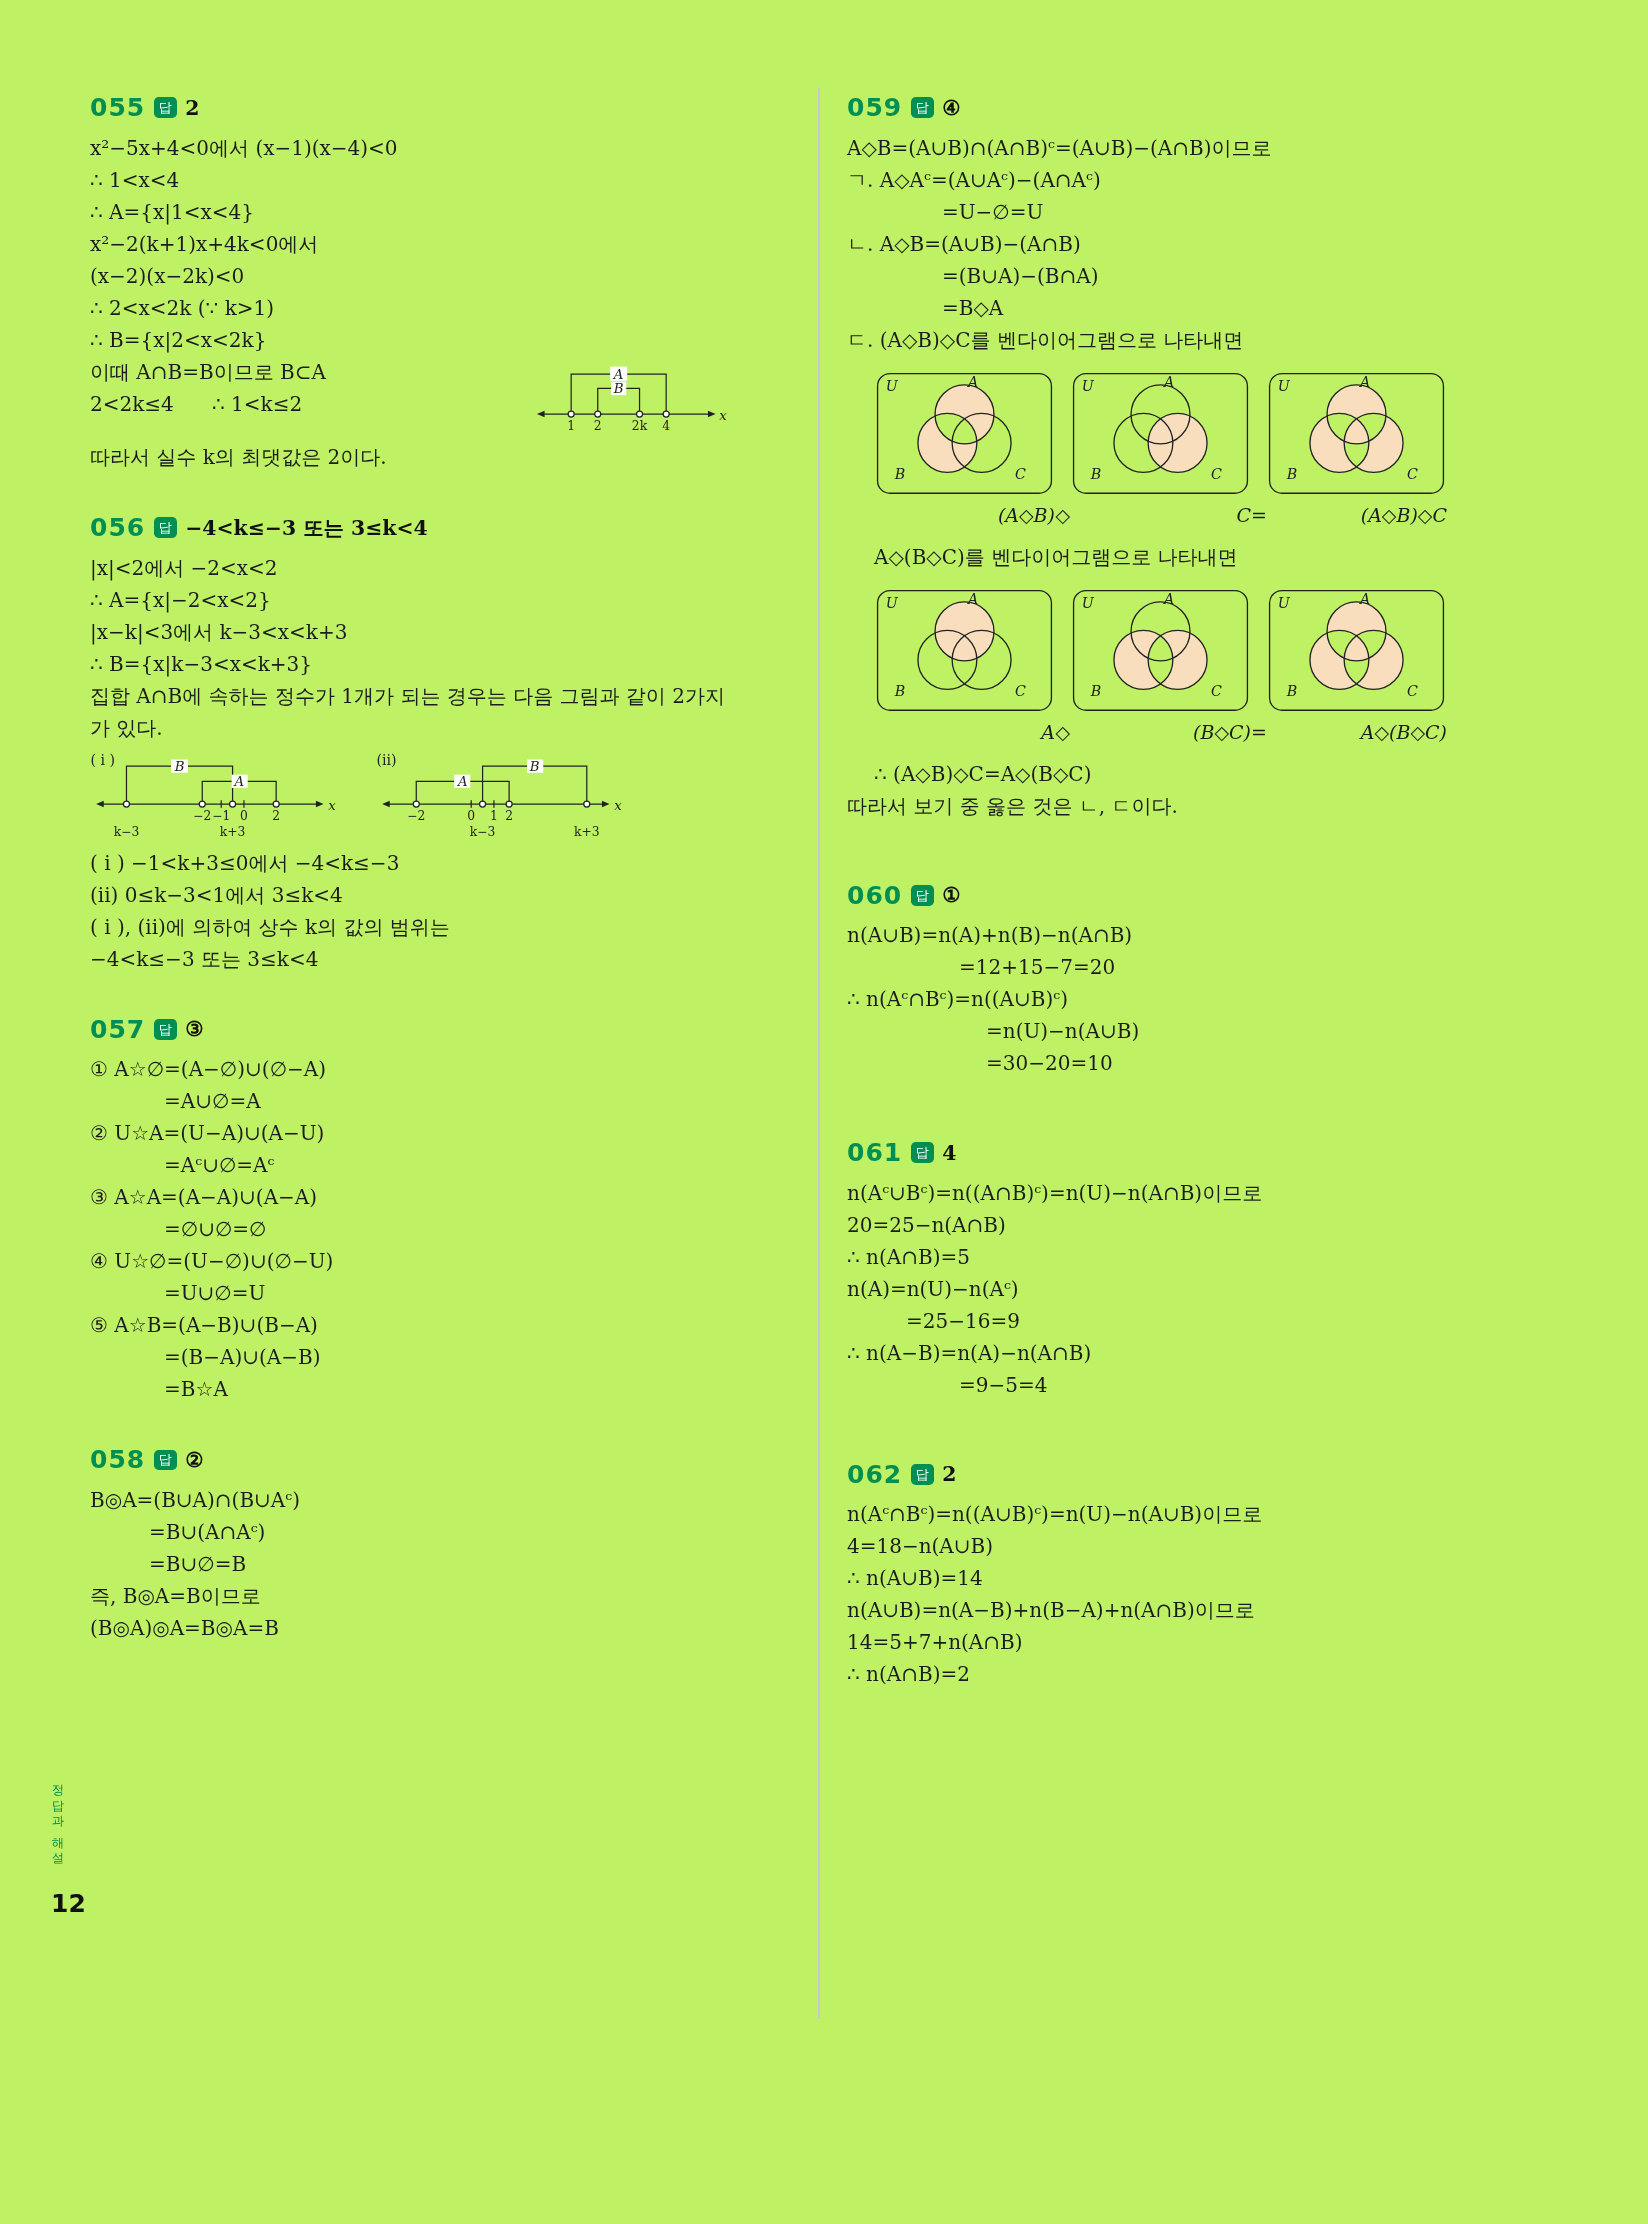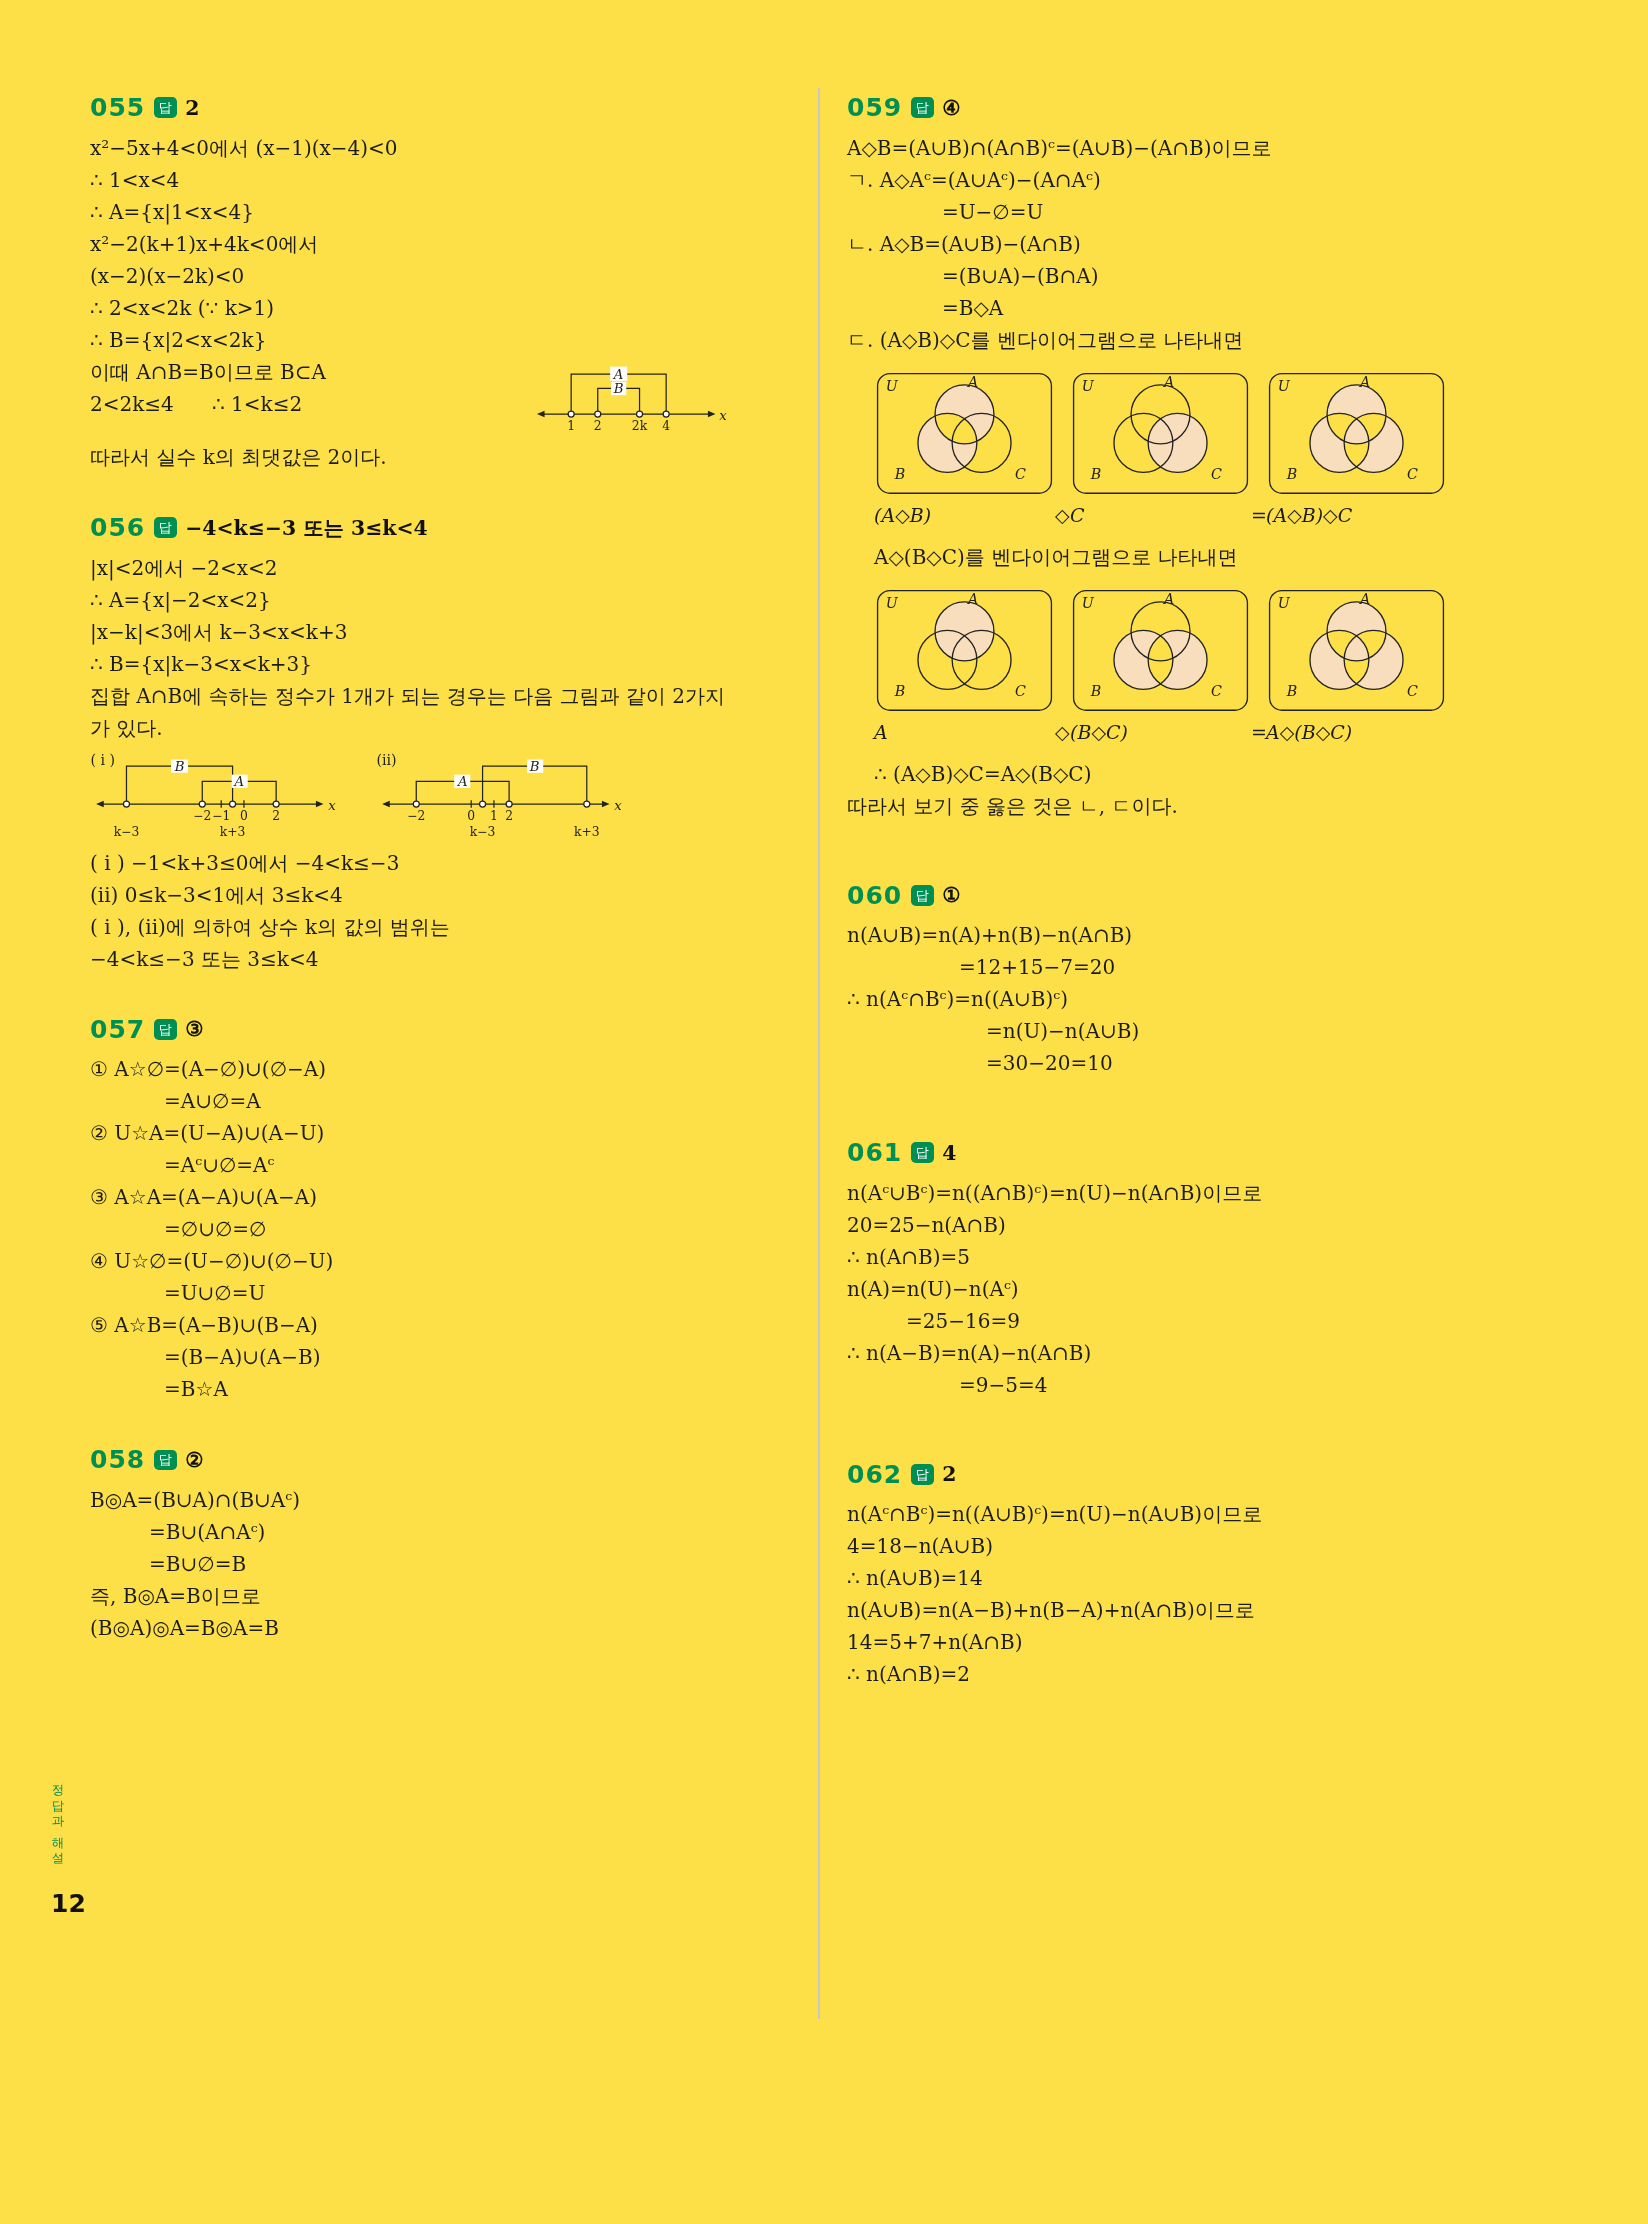--- a/index.html
+++ b/index.html
@@ -1,16 +1,16 @@
 <!DOCTYPE html>
 <html style="font-size:15px"><head>
 <meta charset="utf-8">
 <style>
   html,body{margin:0;padding:0;background:#e8e8e8;}
-  .page{position:relative;width:1648px;height:2225px;background:#fde047;overflow:hidden;
+  .page{position:relative;width:1648px;height:2225px;background:#bef264;overflow:hidden;
         font-family:"DejaVu Serif","Liberation Serif",serif;color:#1c1c1c;}
   .divider{position:absolute;left:818px;top:88px;width:1.9px;height:1931px;background:#c8c8c8;}
   .col{position:absolute;top:93px;}
   .col-l{left:90px;width:639px;}
   .col-r{left:835px;width:666px;margin-left:12px;}
   .problem{margin-bottom:40px;}
   .gap-lg{margin-bottom:59px;}
   .ph{display:flex;align-items:center;gap:8.6px;margin:0 0 9.5px 0;}
   .pnum{font-family:"DejaVu Sans","Liberation Sans",sans-serif;font-weight:700;font-size:25px;
         color:#008f52;letter-spacing:1px;}
@@ -34,21 +34,21 @@
   .nl-mid{text-anchor:middle;}
   .fig-case{font:15px "DejaVu Serif","Liberation Serif",serif;fill:#222;}
   
   .vrow{display:flex;gap:15px;margin:9.5px 0 5.7px 27px;}
   .vn-border{fill:none;stroke:#222;stroke-width:1.4;}
   .vn-c{fill:none;stroke:#222;stroke-width:1.4;}
   .vn-shade{fill:#f8debd;}
   .vn-lbl{font:italic 15px "DejaVu Serif","Liberation Serif",serif;fill:#222;text-anchor:middle;}
   .vn-u{text-anchor:start;}
   .vcap{display:flex;margin:1.9px 0 15px 27px;font-size:19px;font-style:italic;}
-  .vcap span{display:inline-block;text-align:left;}
+  .vcap span{display:inline-block;text-align:right;}
   .w190{width:181px}.w16{width:15px}
   
   .side-label{position:absolute;left:49px;top:1775px;writing-mode:vertical-rl;
               font-family:"DejaVu Sans","Liberation Sans",sans-serif;font-size:12.4px;
               letter-spacing:2.9px;color:#008f52;}
   .pageno{position:absolute;left:40px;top:1889px;font-family:"DejaVu Sans","Liberation Sans",sans-serif;
           font-weight:700;font-size:25px;color:#111;margin-left:11px;}
 </style>
 </head>
 <body>

